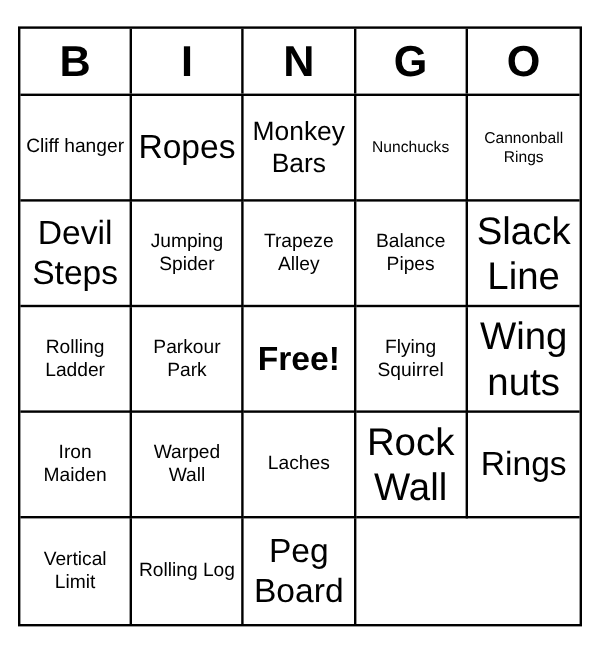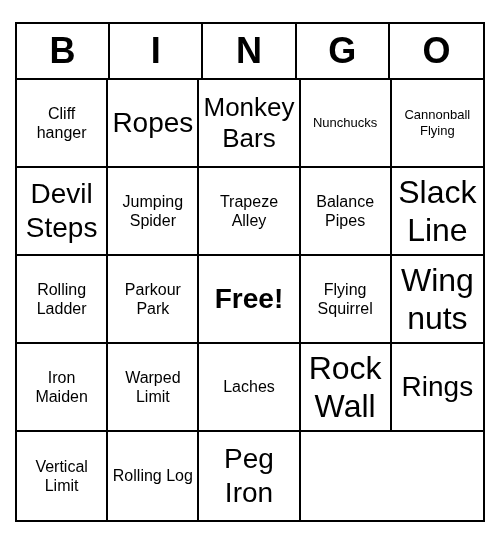--- a/index.html
+++ b/index.html
@@ -51,21 +51,21 @@
       border-right: none;
     }
     .bingo-cell:nth-child(n+21) {
       border-bottom: none;
     }
     .cell-text {
       line-height: 1.2;
     }
     .size-small { font-size: 13px; }
     .size-medium { font-size: 16px; }
-    .size-large { font-size: 26px; }
+    .size-large { font-size: 22px; }
     .size-xlarge { font-size: 28px; }
     .size-xxlarge { font-size: 32px; }
     .weight-bold { font-weight: normal; }
     .free-cell {
       font-size: 28px;
       font-weight: bold;
     }
   </style>
 </head>
 <body>
@@ -85,21 +85,21 @@
       <div class="bingo-cell">
         <span class="cell-text size-xlarge">Ropes</span>
       </div>
       <div class="bingo-cell">
         <span class="cell-text size-large">Monkey Bars</span>
       </div>
       <div class="bingo-cell">
         <span class="cell-text size-small">Nunchucks</span>
       </div>
       <div class="bingo-cell">
-        <span class="cell-text size-small">Cannonball Flying</span>
+        <span class="cell-text size-small">Cannonball Rings</span>
       </div>
       <div class="bingo-cell">
         <span class="cell-text size-xlarge weight-bold">Devil Steps</span>
       </div>
       <div class="bingo-cell">
         <span class="cell-text size-medium">Jumping Spider</span>
       </div>
       <div class="bingo-cell">
         <span class="cell-text size-medium">Trapeze Alley</span>
       </div>
@@ -121,34 +121,34 @@
       <div class="bingo-cell">
         <span class="cell-text size-medium">Flying Squirrel</span>
       </div>
       <div class="bingo-cell">
         <span class="cell-text size-xxlarge weight-bold">Wing nuts</span>
       </div>
       <div class="bingo-cell">
         <span class="cell-text size-medium">Iron Maiden</span>
       </div>
       <div class="bingo-cell">
-        <span class="cell-text size-medium">Warped Limit</span>
+        <span class="cell-text size-medium">Warped Wall</span>
       </div>
       <div class="bingo-cell">
         <span class="cell-text size-medium">Laches</span>
       </div>
       <div class="bingo-cell">
         <span class="cell-text size-xxlarge weight-bold">Rock Wall</span>
       </div>
       <div class="bingo-cell">
         <span class="cell-text size-xlarge">Rings</span>
       </div>
       <div class="bingo-cell">
         <span class="cell-text size-medium">Vertical Limit</span>
       </div>
       <div class="bingo-cell">
         <span class="cell-text size-medium">Rolling Log</span>
       </div>
       <div class="bingo-cell">
-        <span class="cell-text size-xlarge">Peg Iron</span>
+        <span class="cell-text size-xlarge">Peg Board</span>
       </div>
     </div>
 </div>
 
 </body></html>

